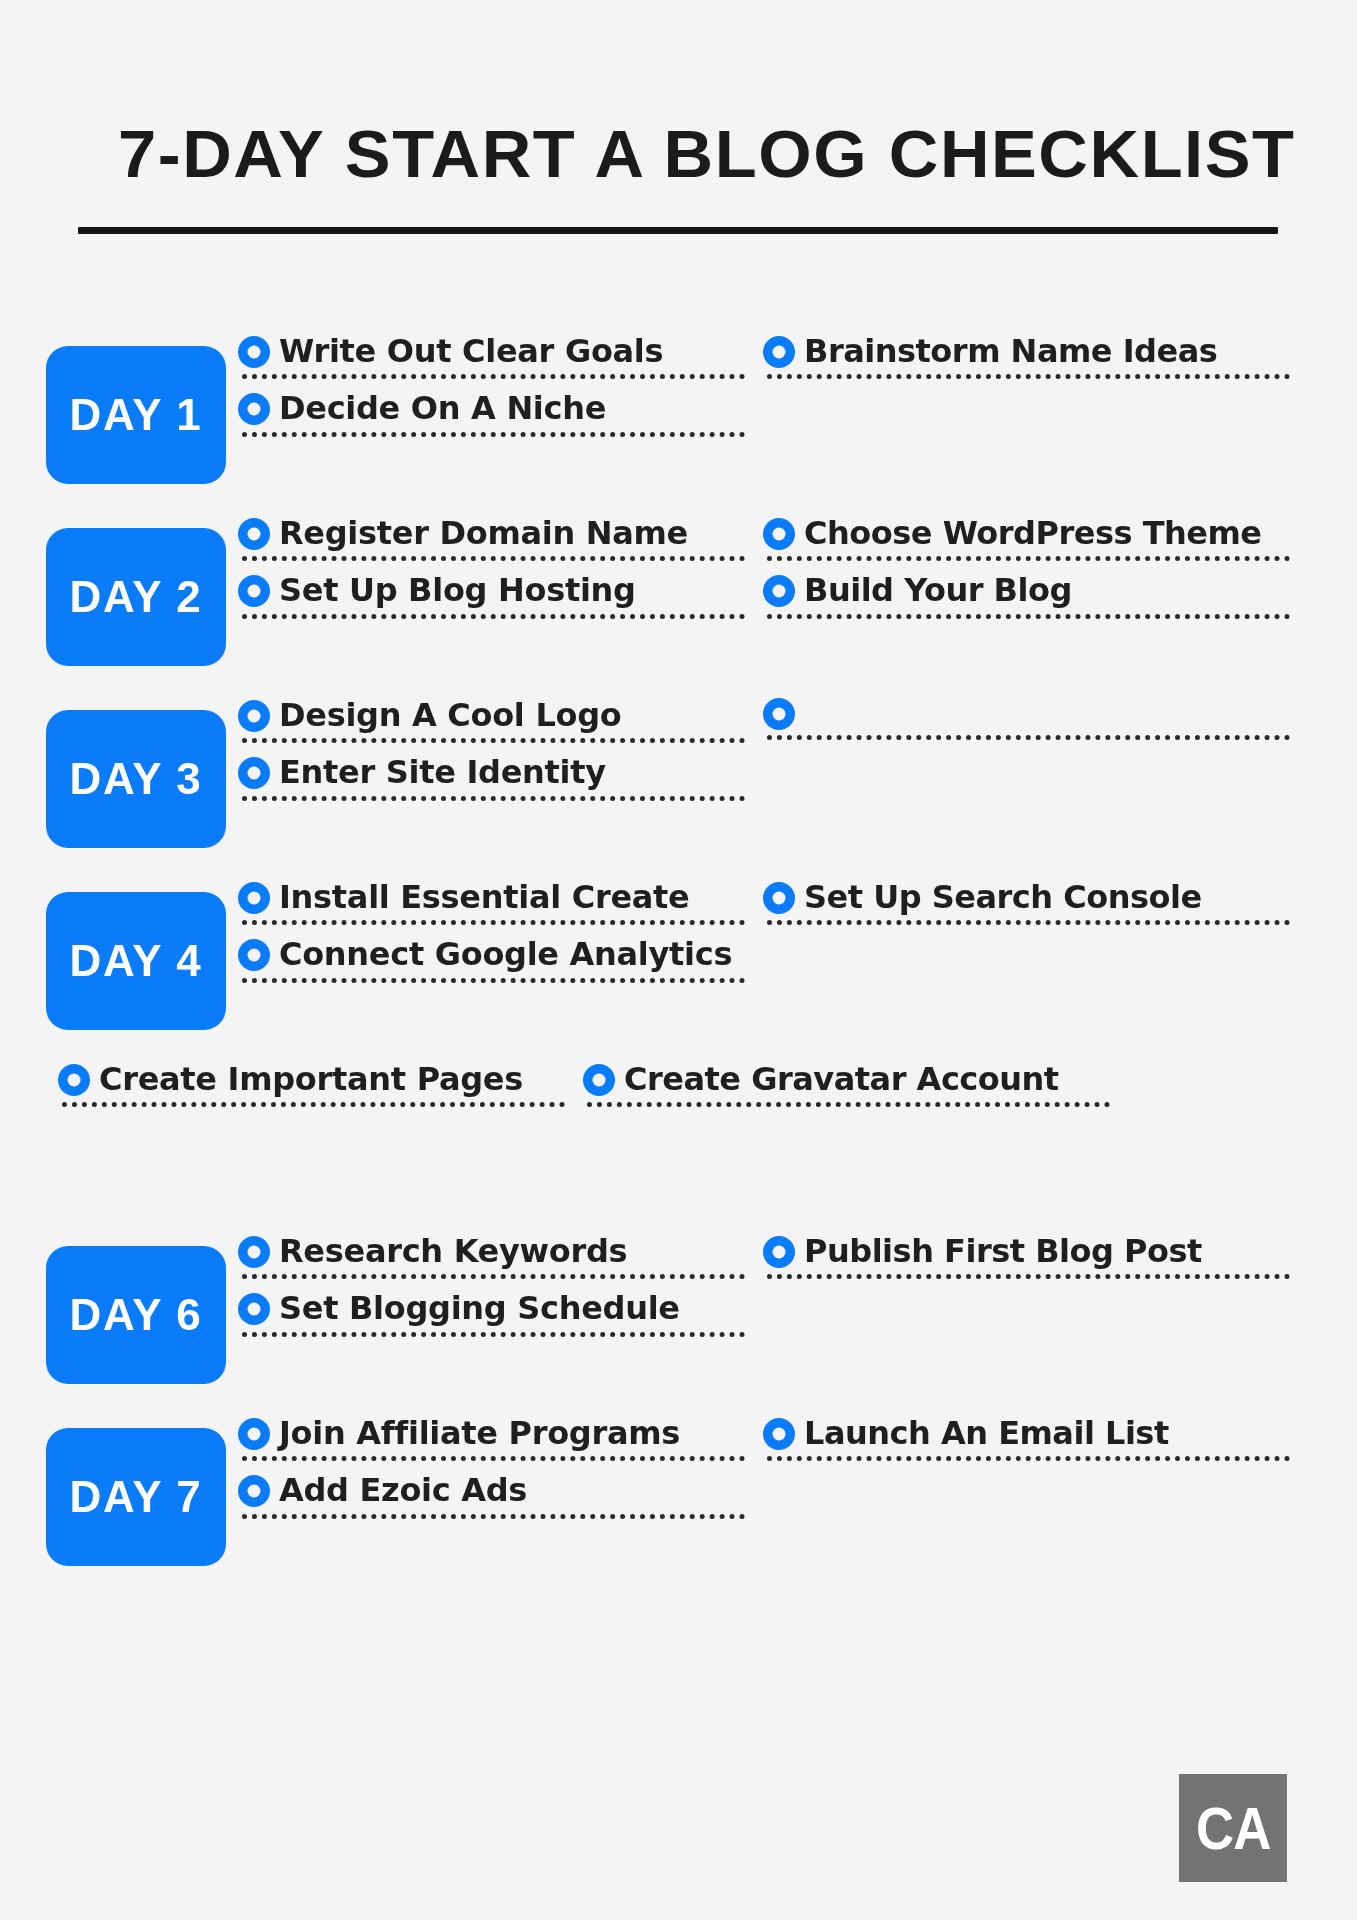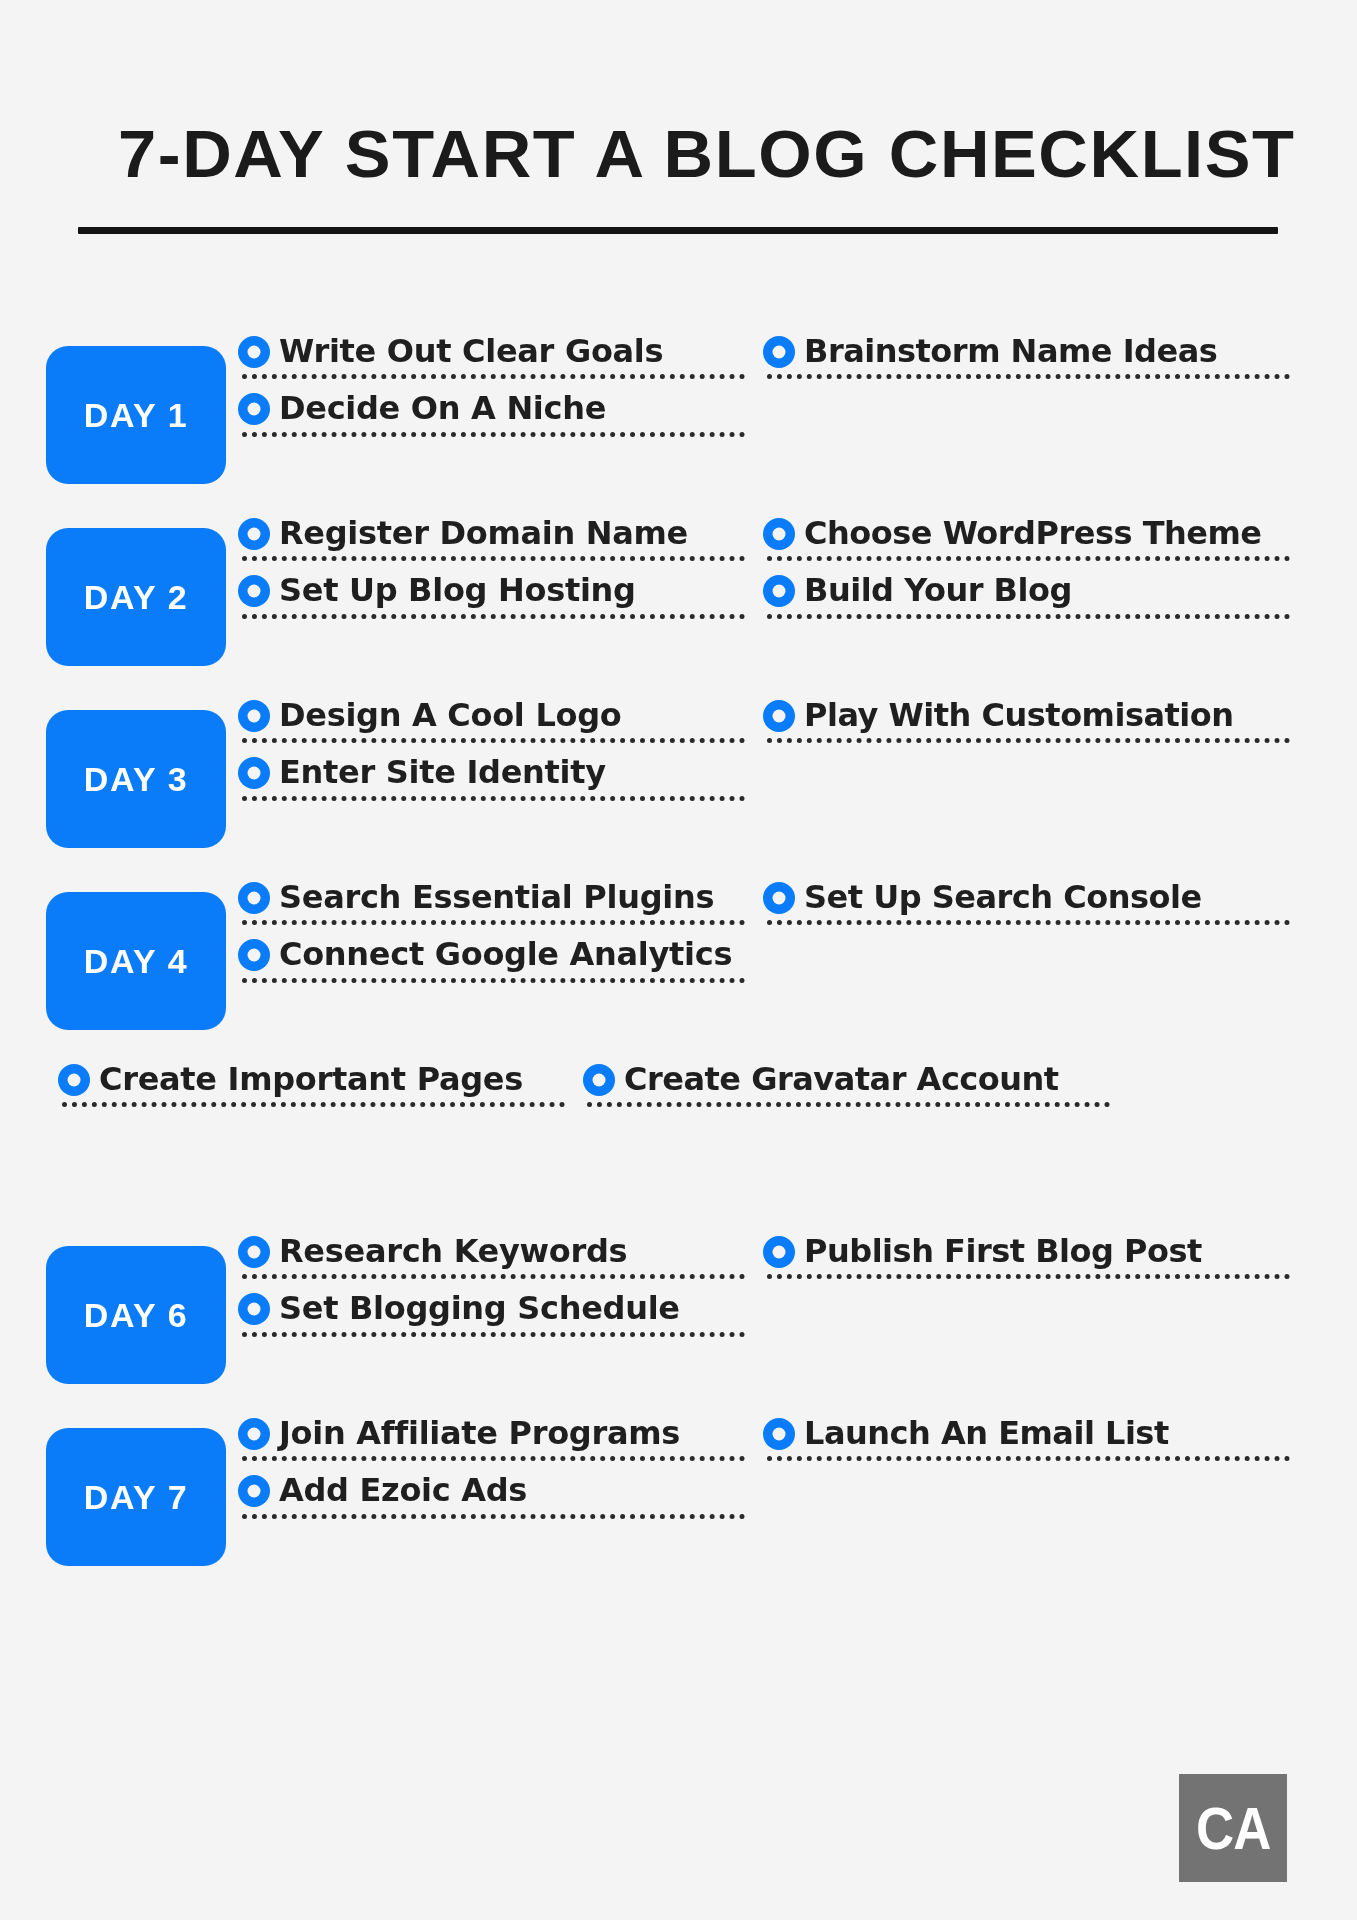--- a/index.html
+++ b/index.html
@@ -70,21 +70,21 @@
     border-radius: 22px;
     display: flex;
     align-items: center;
     justify-content: center;
     margin-top: 12px;
   }
 
   .day-badge-label {
     color: #ffffff;
     font-family: "Liberation Sans", sans-serif;
-    font-size: 34px;
+    font-size: 44px;
     font-weight: 700;
     letter-spacing: 1.6px;
     white-space: nowrap;
   }
 
   .day-columns {
     display: flex;
     flex: 1 1 auto;
     padding-left: 12px;
   }
@@ -253,35 +253,34 @@
             </div>
             <div class="task">
               <span class="bullet"></span>
               <span class="task-label">Enter Site Identity</span>
               <span class="task-line"></span>
             </div>
           </div>
           <div class="col col-right">
             <div class="task">
               <span class="bullet"></span>
-              <span class="task-label">Play With Customisation</span>
               <span class="task-line"></span>
             </div>
           </div>
         </div>
       </div>
       <div class="day-row">
         <div class="day-badge">
           <span class="day-badge-label">DAY 4</span>
         </div>
         <div class="day-columns">
           <div class="col col-left">
             <div class="task">
               <span class="bullet"></span>
-              <span class="task-label">Search Essential Plugins</span>
+              <span class="task-label">Install Essential Create</span>
               <span class="task-line"></span>
             </div>
             <div class="task">
               <span class="bullet"></span>
               <span class="task-label">Connect Google Analytics</span>
               <span class="task-line"></span>
             </div>
           </div>
           <div class="col col-right">
             <div class="task">

